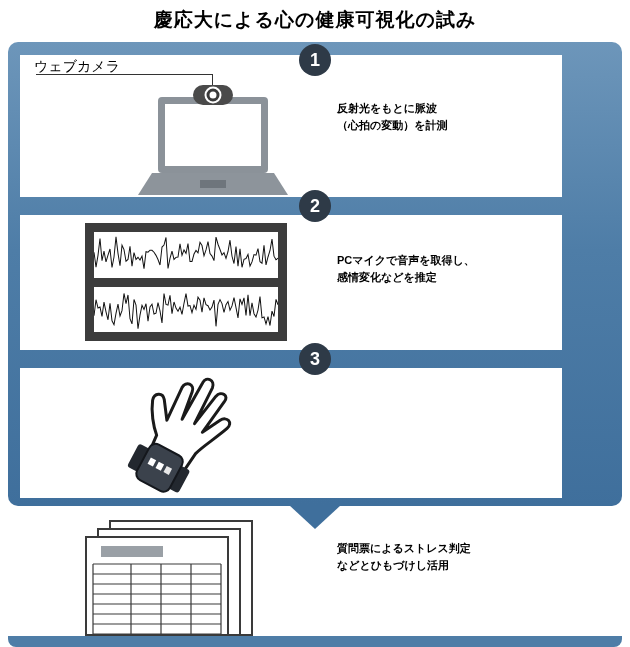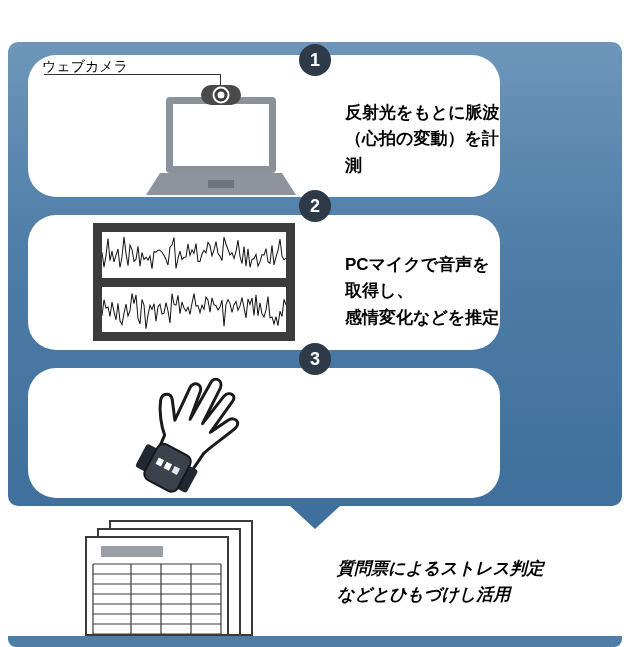--- a/index.html
+++ b/index.html
@@ -10,32 +10,32 @@
   }
   .title {
     position:absolute; top:7px; left:0; width:100%; text-align:center;
     font-size:19px; font-weight:bold; letter-spacing:1px;
   }
   .blue-panel {
     position:absolute; left:8px; top:42px; width:614px; height:464px;
     border-radius:10px;
     background:linear-gradient(180deg,#6d96ba 0%, #4e7da7 45%, #3f6f9c 100%);
   }
-  .step { position:absolute; left:20px; width:472px; background:#fff;border-radius:28px; }
+  .step { position:absolute; left:12px; width:542px; background:#fff; }
   .step1 { top:13px; height:142px; }
   .step2 { top:173px; height:135px; }
   .step3 { top:326px; height:130px; }
   .badge {
     position:absolute; left:50%; transform:translateX(-50%);
     width:32px; height:32px; border-radius:50%; background:#2e3a47; color:#fff;
     font-size:18px; font-weight:bold; display:flex; align-items:center; justify-content:center;
     z-index:3;
   }
   .b1 { top:2px; } .b2 { top:148px; } .b3 { top:301px; }
-  .desc { font-size:17px; font-weight:bold; line-height:1.55; white-space:pre-line; }
+  .desc { font-size:11px; font-weight:bold; line-height:1.55; white-space:pre-line; }
   .step .desc { position:absolute; left:317px; }
   .step1 .desc { top:45px; }
   .step2 .desc { top:37px; }
   .step3 .desc { top:55px; }
 
   
   .callout-label { position:absolute; left:14px; top:3px; font-size:14px; }
   .callout-line {
     position:absolute; left:16px; top:19px; width:177px; height:11px;
     border-top:1.5px solid #333; border-right:1.5px solid #333;
@@ -54,31 +54,32 @@
   .wearable-label { position:absolute; left:35px; top:16px; font-size:14px; line-height:1.45; white-space:pre-line; }
   .hand-svg { position:absolute; left:88px; top:0; width:170px; height:126px; }
 
   
   .chevron {
     position:absolute; left:289px; top:505px; width:0; height:0;
     border-left:26px solid transparent; border-right:26px solid transparent;
     border-top:24px solid #3f6f9c;
   }
   .papers-svg { position:absolute; left:85px; top:520px; width:170px; height:117px; }
-  .footer-desc { position:absolute; left:337px; top:556px;font-style:italic; }
+  .footer-desc { position:absolute; left:337px; top:540px; }
   .bottom-bar {
     position:absolute; left:8px; top:636px; width:614px; height:11px;
     background:#4e7da7; border-radius:0 0 8px 8px;
   }
 </style>
 </head>
 <body>
 
 <div class="page">
 
+  <div class="title">慶応大による心の健康可視化の試み</div>
 
   <div class="blue-panel">
 
     <section class="step step1">
       <span class="callout-label">ウェブカメラ</span>
       <div class="callout-line"></div>
       <svg class="laptop-svg" viewBox="0 0 150 112">
         <rect x="20" y="12" width="110" height="76" rx="4" fill="#8b9299"></rect>
         <rect x="27" y="19" width="96" height="62" fill="#ffffff"></rect>
         <path d="M14,88 L136,88 L150,110 L0,110 Z" fill="#8d949b"></path>

